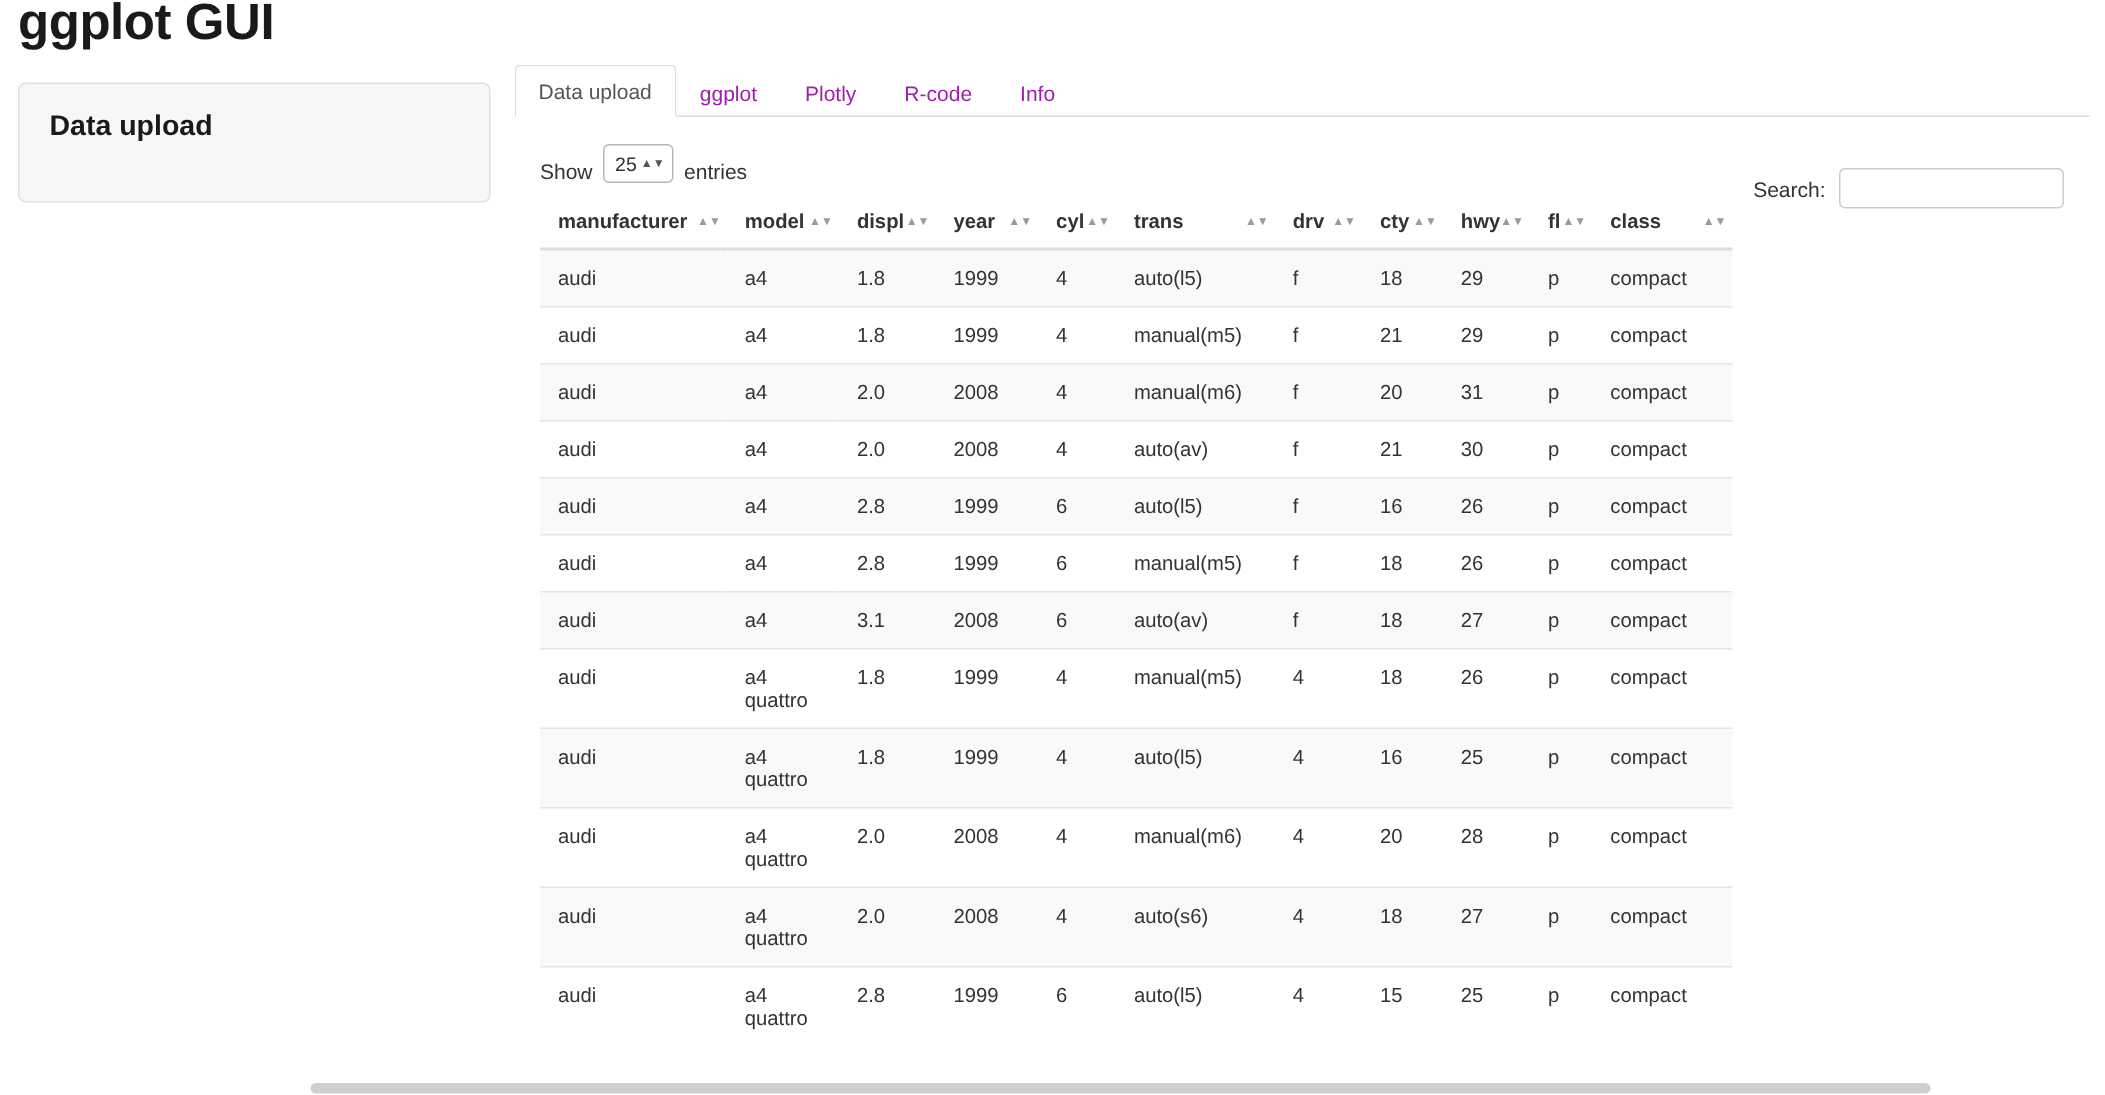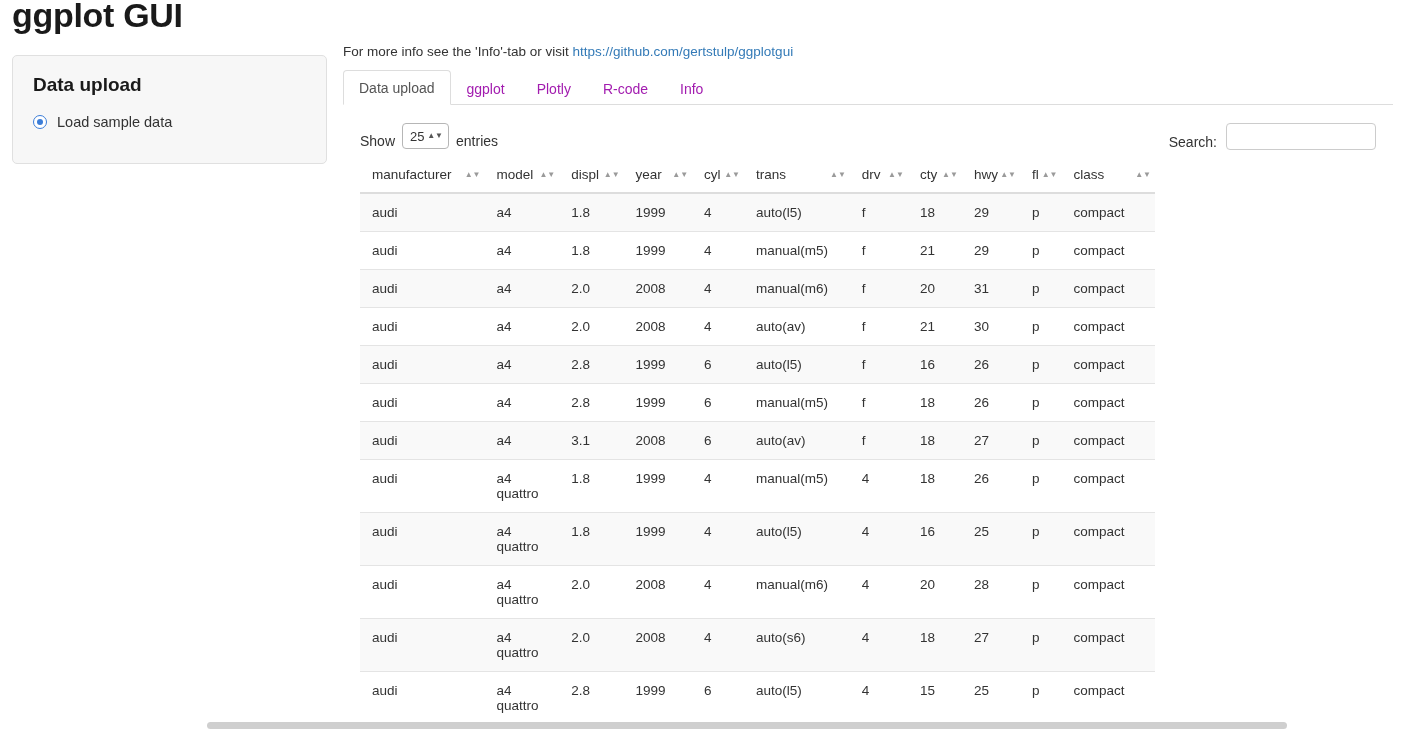--- a/index.html
+++ b/index.html
@@ -143,23 +143,23 @@
     right: 5px; top: 50%;
     transform: translateY(-50%);
     font-size: 8px;
     line-height: 8px;
     color: #555;
     display: flex;
     flex-direction: column;
   }
   .search-wrap {
     position: absolute;
-    right: 17px; top: 6px;
-    display: flex;
-    align-items: flex-end;
+    right: 17px; top: 22px;
+    display: flex;
+    align-items: center;
     font-size: 14px;
     color: #333;
   }
   .search-input {
     margin-left: 9px;
     width: 150px;
     height: 27px;
     border: 1px solid #cccccc;
     border-radius: 4px;
     background: #ffffff;
@@ -172,21 +172,21 @@
   
   table.dt {
     border-collapse: collapse;
     width: 795px;
     margin-left: 17px;
     font-size: 13.5px;
   }
   table.dt thead th {
     border-bottom: 2px solid #dddddd;
     padding: 10px 8px 10px 12px;
-    font-weight: normal;
+    font-weight: bold;
     color: #333;
     text-align: left;
     position: relative;
     white-space: nowrap;
     cursor: pointer;
   }
   table.dt thead th .sort {
     position: absolute;
     right: 4px;
     top: 50%;
@@ -234,32 +234,25 @@
 </head>
 <body>
 
 <div id="app">
 
   <div class="page-title">ggplot GUI</div>
 
   <div class="side-panel">
     <h3>Data upload</h3>
 
-    <div class="radio-row checked">
-      <span class="radio-mark"></span>
-      <span>Load sample data</span>
-    </div>
 
   </div>
 
   <div class="main">
 
-    <div class="info-line">
-      <span>For more info see the 'Info'-tab or visit </span><a href="#">https://github.com/gertstulp/ggplotgui</a>
-    </div>
 
     <div class="tabs">
       <div class="tab active">Data upload</div>
       <div class="tab">ggplot</div>
       <div class="tab">Plotly</div>
       <div class="tab">R-code</div>
       <div class="tab">Info</div>
     </div>
 
     <div class="table-controls">

